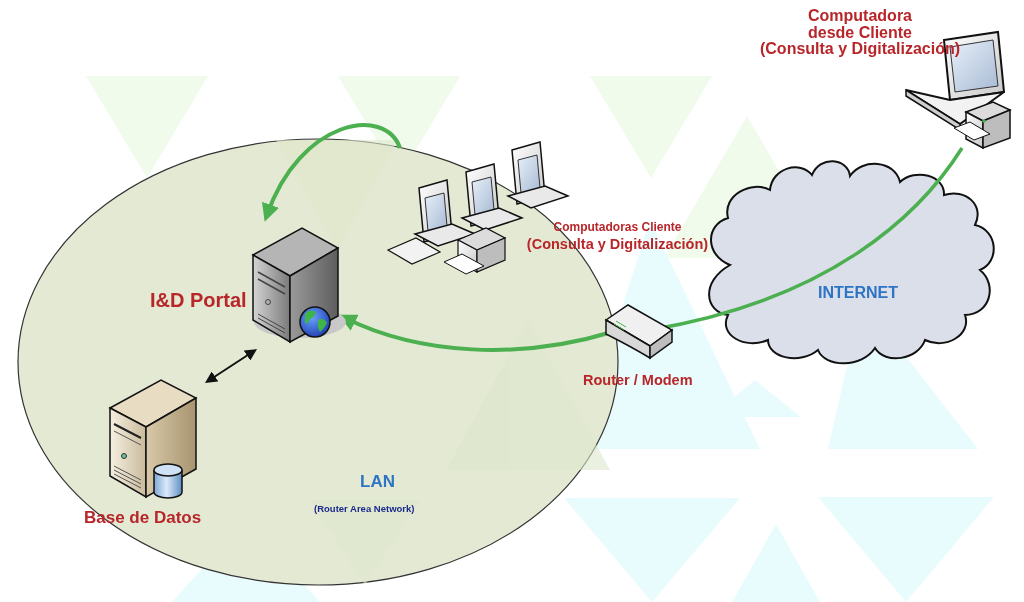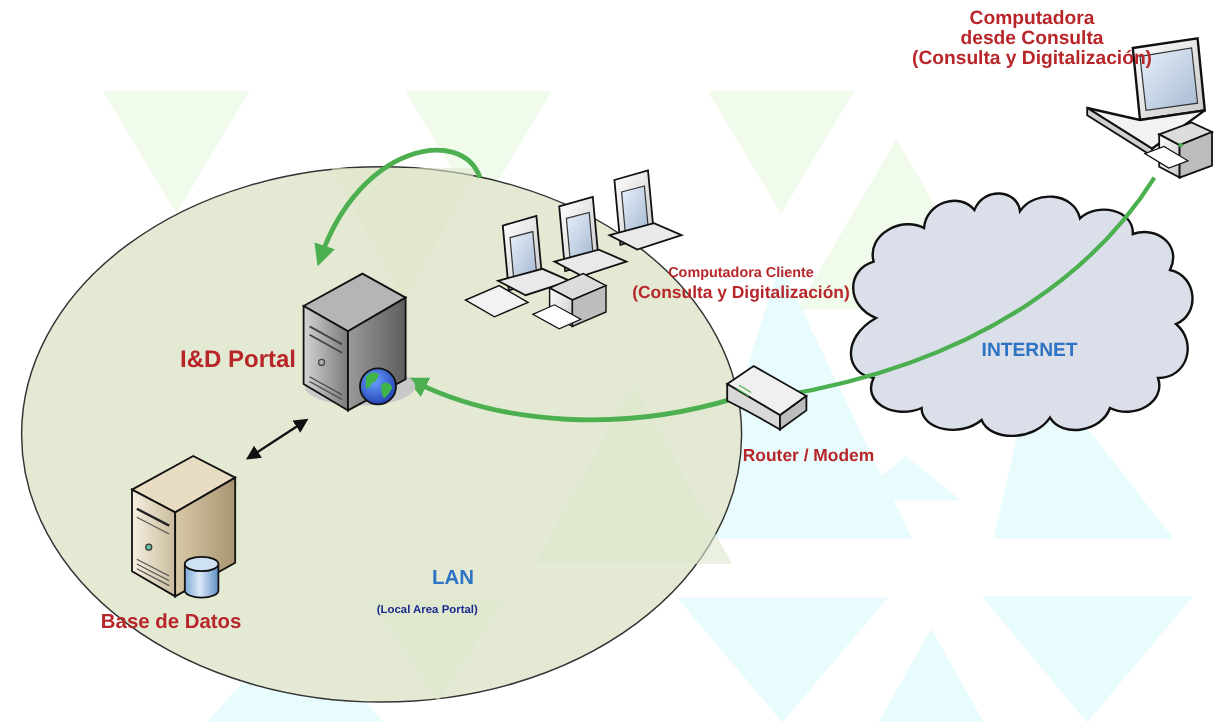--- a/index.html
+++ b/index.html
@@ -156,31 +156,31 @@
     <polygon points="966,112 993,102 1010,110 983,121" fill="#dcdcdc" stroke="#111" stroke-width="1.5"></polygon>
     <polygon points="966,112 983,121 983,148 966,139" fill="url(#gWhite)" stroke="#111" stroke-width="1.5"></polygon>
     <polygon points="983,121 1010,110 1010,138 983,148" fill="#bdbdbd" stroke="#111" stroke-width="1.5"></polygon>
     <polygon points="954,128 970,122 990,134 974,140" fill="#fff" stroke="#111"></polygon>
     <circle cx="984" cy="121" r="1.8" fill="#4caf50"></circle>
   </g>
 </svg>
 
 <div class="lbl red" style="left:735px;top:8px;width:250px;font-size:16px;line-height:16.5px;">
   <div>Computadora</div>
-  <div>desde Consulta</div>
+  <div>desde Cliente</div>
   <div>(Consulta y Digitalización)</div>
 </div>
 
 <div class="lbl red" style="left:505px;top:219px;width:225px;">
-  <div style="font-size:12px;line-height:16px;">Computadora Cliente</div>
+  <div style="font-size:12px;line-height:16px;">Computadoras Cliente</div>
   <div style="font-size:14.5px;line-height:18px;">(Consulta y Digitalización)</div>
 </div>
 
 <div class="lbl red" style="left:150px;top:289px;font-size:20px;">I&amp;D Portal</div>
 
 <div class="lbl red" style="left:84px;top:508px;font-size:17px;text-align:right;">Base de Datos</div>
 
-<div class="lbl red" style="left:583px;top:372px;font-size:14.5px;margin-left:36px;">Router / Modem</div>
+<div class="lbl red" style="left:583px;top:372px;font-size:14.5px;">Router / Modem</div>
 
 <div class="lbl blue" style="left:818px;top:284px;font-size:16px;text-align:right;">INTERNET</div>
 
 <div class="lbl blue" style="left:360px;top:472px;font-size:17px;">LAN</div>
-<div class="lbl navy" style="left:314px;top:503px;font-size:9.5px;">(Local Area Portal)</div>
+<div class="lbl navy" style="left:314px;top:503px;font-size:9.5px;">(Router Area Network)</div>
 
 </body></html>

